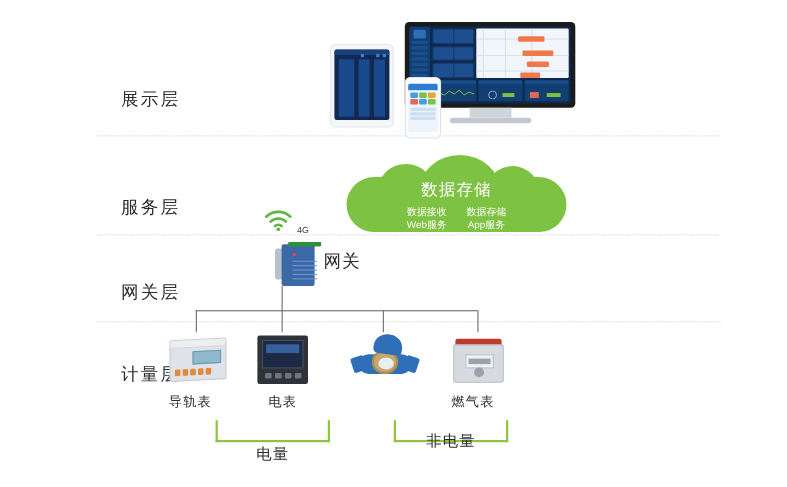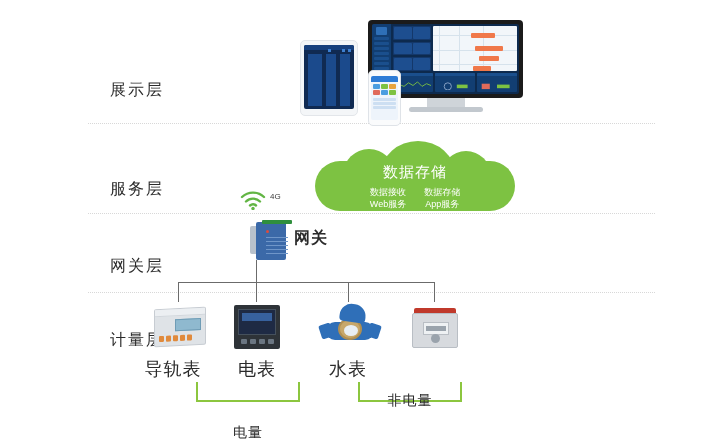--- a/index.html
+++ b/index.html
@@ -90,40 +90,40 @@
   #bumpB { left:66px; top:-2px; width:74px; height:66px; }
   #bumpC { left:126px; top:8px; width:50px; height:50px; }
   .cloud-text { position:absolute; left:0; top:0; width:200px; text-align:center; }
   .cloud-title { margin-top:20px; font-size:15px; color:#ffffff; letter-spacing:1px; }
   .cloud-sub { margin-top:4px; display:flex; justify-content:center; gap:18px; }
   .cloud-col { font-size:9px; color:#ffffff; line-height:12px; text-align:center; }
 
   
   #gateway-wrap { position:absolute; left:232px; top:190px; width:130px; height:70px; }
   .wifi-icon { position:absolute; left:8px; top:0px; width:26px; height:20px; }
-  .gw-4g { position:absolute; left:38px; top:2px; font-size:8px; color:#3a3a3a; font-weight:normal; }
+  .gw-4g { position:absolute; left:38px; top:15px; font-size:8px; color:#3a3a3a; font-weight:normal; }
   .gw-device { position:absolute; left:18px; top:30px; width:36px; height:40px; }
   .gw-body { position:absolute; left:6px; top:2px; width:30px; height:38px; background:#3b69a8; border-radius:2px; }
   .gw-left { position:absolute; left:0px; top:6px; width:8px; height:28px; background:#b9c2cc; border-radius:2px 0 0 2px;}
   .gw-top { position:absolute; left:6px; top:-2px; width:30px; height:4px; background:#2f8f3d; border-radius:1px;}
   .gw-led { position:absolute; left:10px; top:8px; width:3px; height:3px; background:#e04b3c; border-radius:50%;}
   .gw-lines { position:absolute; left:10px; top:15px; width:22px; }
   .gw-lines i { display:block; height:1px; background:#6f96c9; margin-bottom:3px;}
-  .gw-label { position:absolute; left:62px; top:38px; font-size:16px; color:#2b2b2b; letter-spacing:1px; white-space:nowrap;font-weight:bold;}
+  .gw-label { position:absolute; left:62px; top:38px; font-size:16px; color:#2b2b2b; letter-spacing:1px; white-space:nowrap;}
 
   
   .conn { position:absolute; background:#6b6b6b; }
   .conn-v { width:1px; }
   .conn-h { height:1px; }
 
   
   .meter-slot { position:absolute; top:302px; width:78px; height:50px; }
   .meter-label {
     position:absolute; top:357px; width:110px; text-align:center;
-    font-size:18px; color:#2b2b2b; letter-spacing:1px; white-space:nowrap;
+    font-size:12px; color:#2b2b2b; letter-spacing:1px; white-space:nowrap;
   }
 
   
   .din { position:absolute; left:14px; top:6px; width:52px; height:38px; background:#dfe3e7; border:1px solid #c7ccd2; border-radius:2px; transform:skewY(-3deg);}
   .din .top { height:7px; background:#eceff2; border-bottom:1px solid #d2d7dc;}
   .din .lcd { position:absolute; right:4px; top:10px; width:26px; height:12px; background:#8fb9cf; border:1px solid #6f9cb5;}
   .din .terms { position:absolute; left:4px; bottom:4px; display:flex; gap:2px;}
   .din .terms i { width:5px; height:6px; background:#e08a3c; display:block; border-radius:1px;}
 
   
@@ -382,34 +382,34 @@
     <div class="water">
       <div class="w-l"></div>
       <div class="w-r"></div>
       <div class="w-body"></div>
       <div class="w-dial">
           <i></i>
         </div>
       <div class="w-lid"></div>
     </div>
   </div>
-  <div class="meter-label" style="left:293px;">水表</div>
 
   <div class="meter-slot" style="left:396px;">
     <div class="gas">
       <div class="g-top"></div>
       <div class="g-body">
         <div class="g-win">
             <i></i>
           </div>
         <div class="g-knob"></div>
       </div>
     </div>
   </div>
+  <div class="meter-label" style="left:375px;">燃气表</div>
 
 
   <div class="bracket" style="left:196px; top:382px; width:104px;"></div>
-  <div class="bracket-label" style="left:196px; top:424px; width:104px;">电量</div>
+  <div class="bracket-label" style="left:196px; top:404px; width:104px;">电量</div>
 
   <div class="bracket" style="left:358px; top:382px; width:104px;"></div>
   <div class="bracket-label" style="left:358px; top:392px; width:104px;">非电量</div>
 
 </div>
 
 </body></html>

